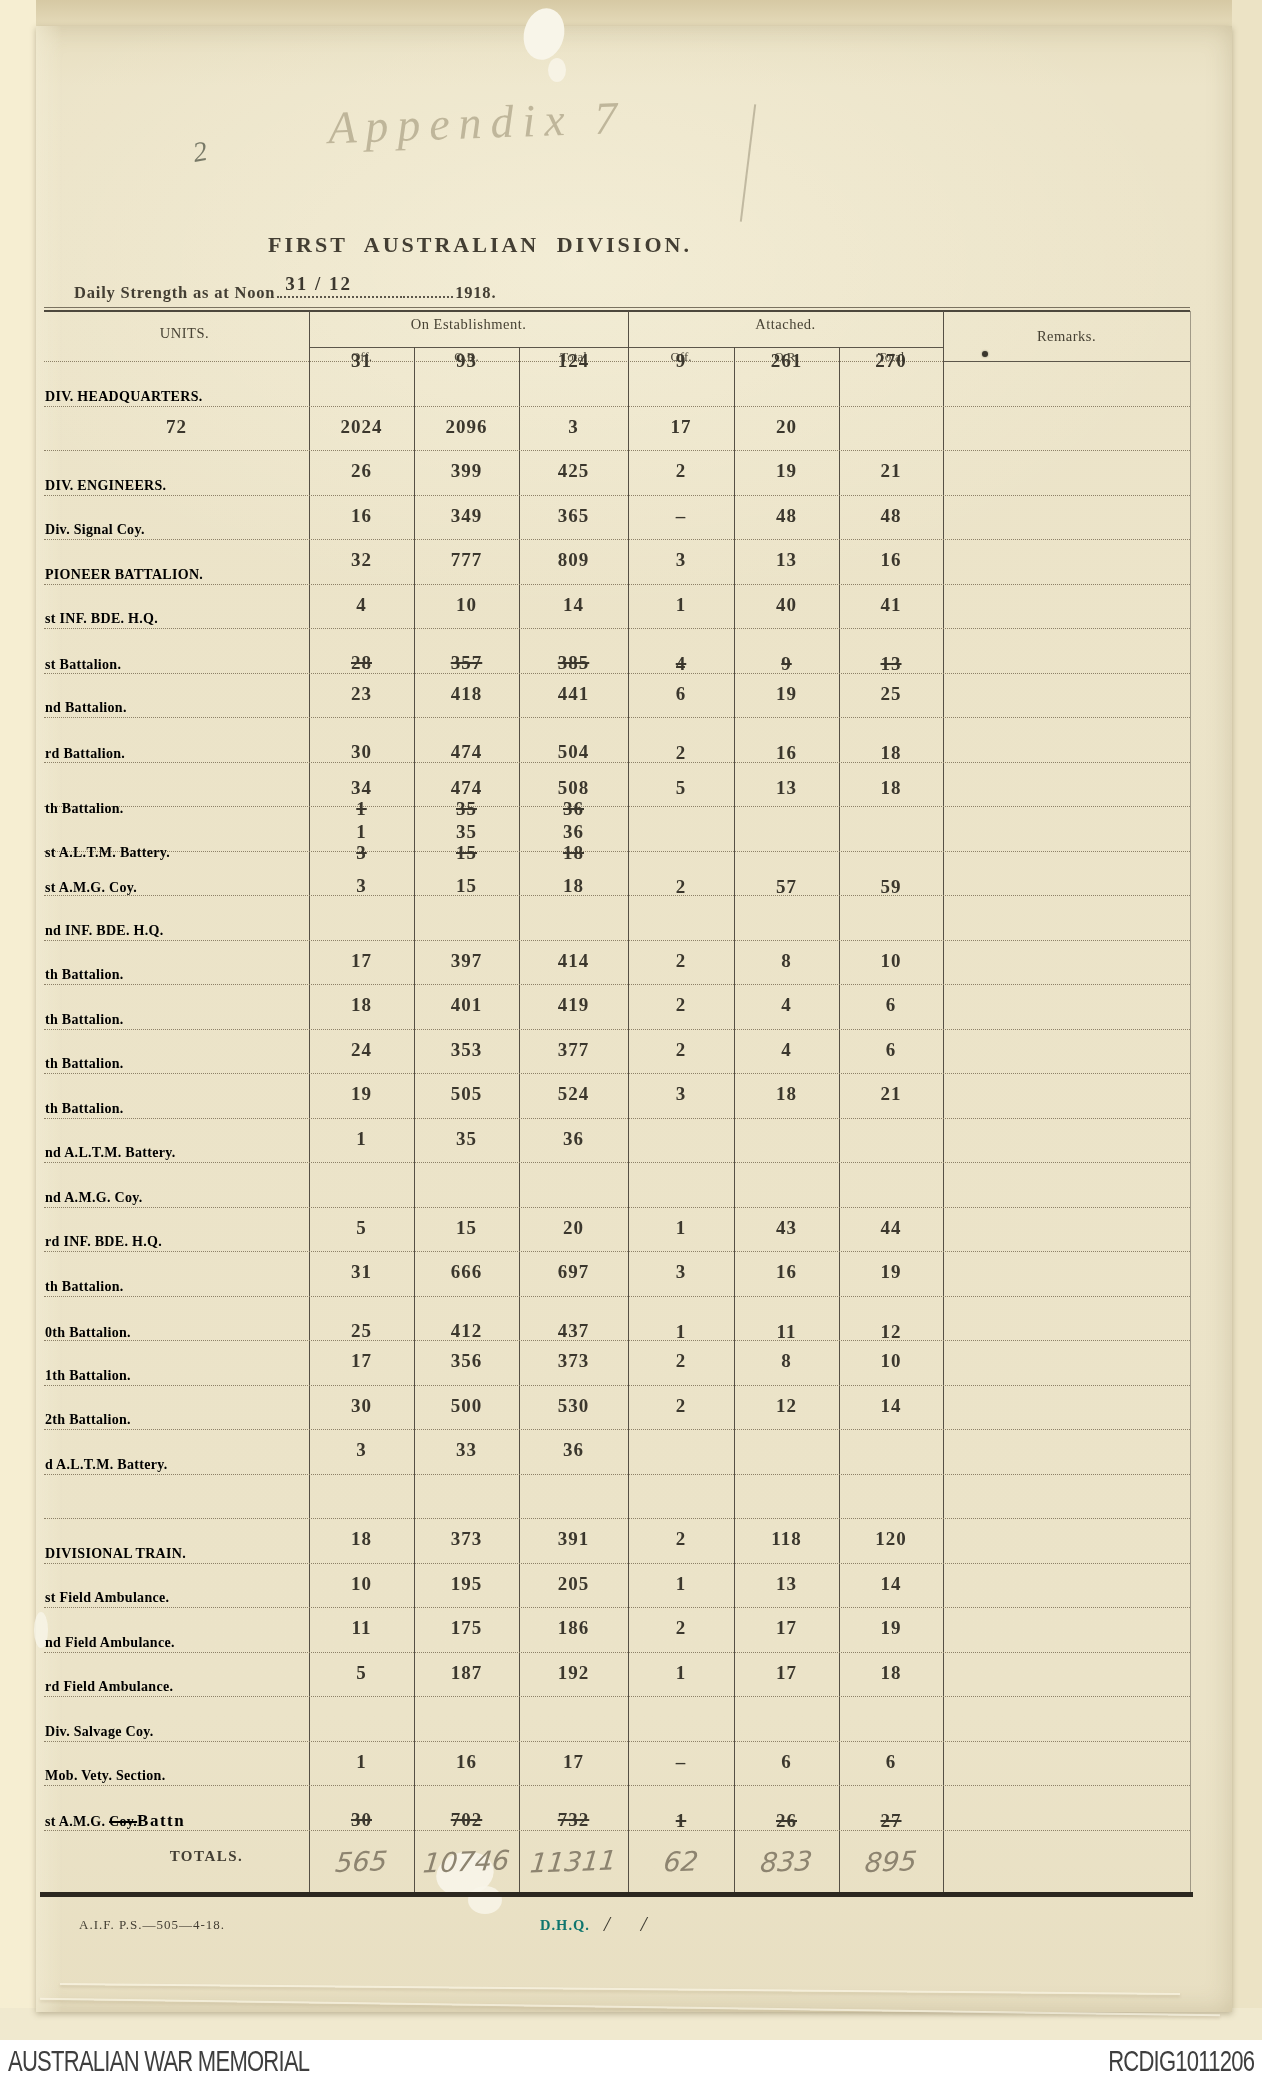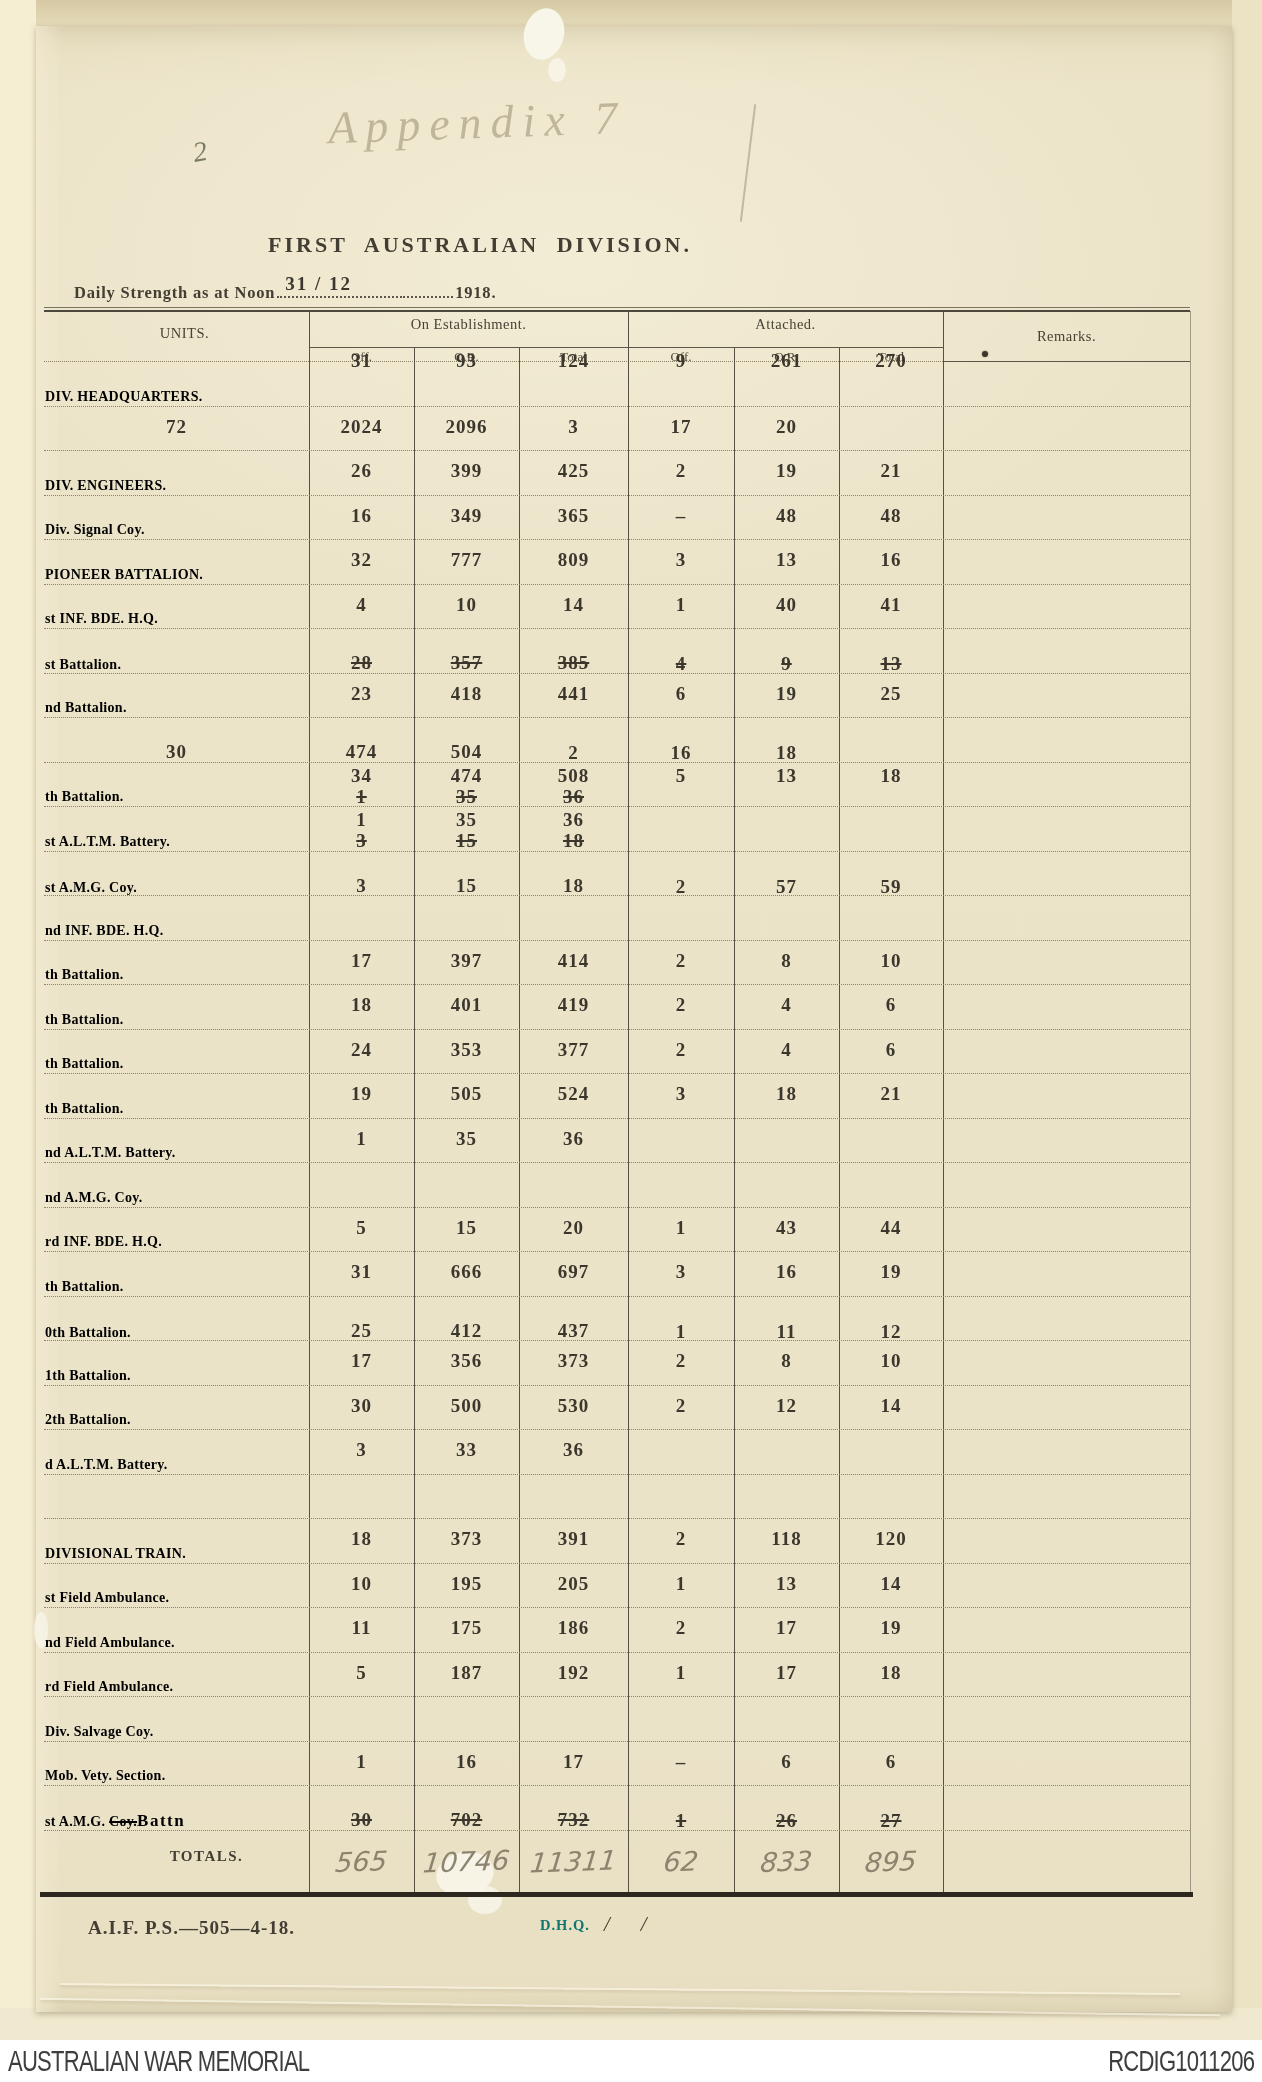--- a/index.html
+++ b/index.html
@@ -75,32 +75,32 @@
   .unit i{font-style:normal;}
   .unit .u2{text-decoration:line-through;text-decoration-thickness:1.5px;}
   .unit .u3{font-size:17px;letter-spacing:1.5px;}
   .ncell{display:flex;flex-direction:column;align-items:center;padding-top:10px;line-height:1;}
   .v1,.v2{font-size:19px;font-weight:bold;color:#3b372d;letter-spacing:1px;}
   .v2{margin-top:2px;}
   .v2:not(:empty){text-decoration:line-through;text-decoration-thickness:1.5px;}
   .row.online .ncell{padding-top:24px;justify-content:center;}
   .row.struck .v1{text-decoration:line-through;text-decoration-thickness:1.5px;}
   .row.raise .ncell{transform:translateY(-21px);}
-  .row.dual .ncell{padding-top:3px;}
+  .row.dual .ncell{padding-top:3px;margin-top:12px;}
 
   .totals{position:absolute;left:0;top:1523px;width:1146px;height:62px;display:grid;
           grid-template-columns:265px 105px 105px 109px 106px 105px 104px 247px;}
   .totals .tlabel{font-size:15px;font-weight:bold;letter-spacing:1.5px;color:#433e33;
           display:flex;align-items:center;justify-content:center;padding-left:60px;padding-bottom:10px;}
   .totals .pcell{display:flex;align-items:center;justify-content:center;
           font-family:"DejaVu Sans",sans-serif;font-style:italic;font-size:27px;
           color:#8d8470;transform:skewX(-8deg) rotate(-2deg);white-space:nowrap;}
 
   
-  .footnote-left{position:absolute;left:88px;top:1917px;font-size:19px;font-weight:bold;
+  .footnote-left{position:absolute;left:79px;top:1917px;font-size:13px;font-weight:normal;
           letter-spacing:1px;color:#433e33;}
   .footnote-dhq{position:absolute;left:540px;top:1917px;font-size:14.5px;font-weight:bold;
           letter-spacing:1px;color:#0f766e;}
   .footnote-marks{position:absolute;left:604px;top:1912px;font-size:21px;color:#3d3a31;
           white-space:pre;letter-spacing:2px;font-style:italic;}
 
   
   .viewer-footer{position:absolute;left:0;top:2040px;width:1262px;height:42px;background:#ffffff;
           display:flex;align-items:center;justify-content:space-between;
           font-family:"Liberation Sans","DejaVu Sans",sans-serif;color:#3e3e3e;text-align:center;}
@@ -382,20 +382,23 @@
           </div>
           <div class="ncell">
             <span class="v1">19</span>
           </div>
           <div class="ncell">
             <span class="v1">25</span>
           </div>
           <div class="rcell"></div>
         </div>
         <div class="row online">
+          <div class="ucell">
+            <span class="unit"><i class="u1">rd Battalion.</i><i class="u2"></i><i class="u3"></i></span>
+          </div>
           <div class="ncell">
             <span class="v1">30</span>
             <span class="v2"></span>
           </div>
           <div class="ncell">
             <span class="v1">474</span>
             <span class="v2"></span>
           </div>
           <div class="ncell">
             <span class="v1">504</span>

